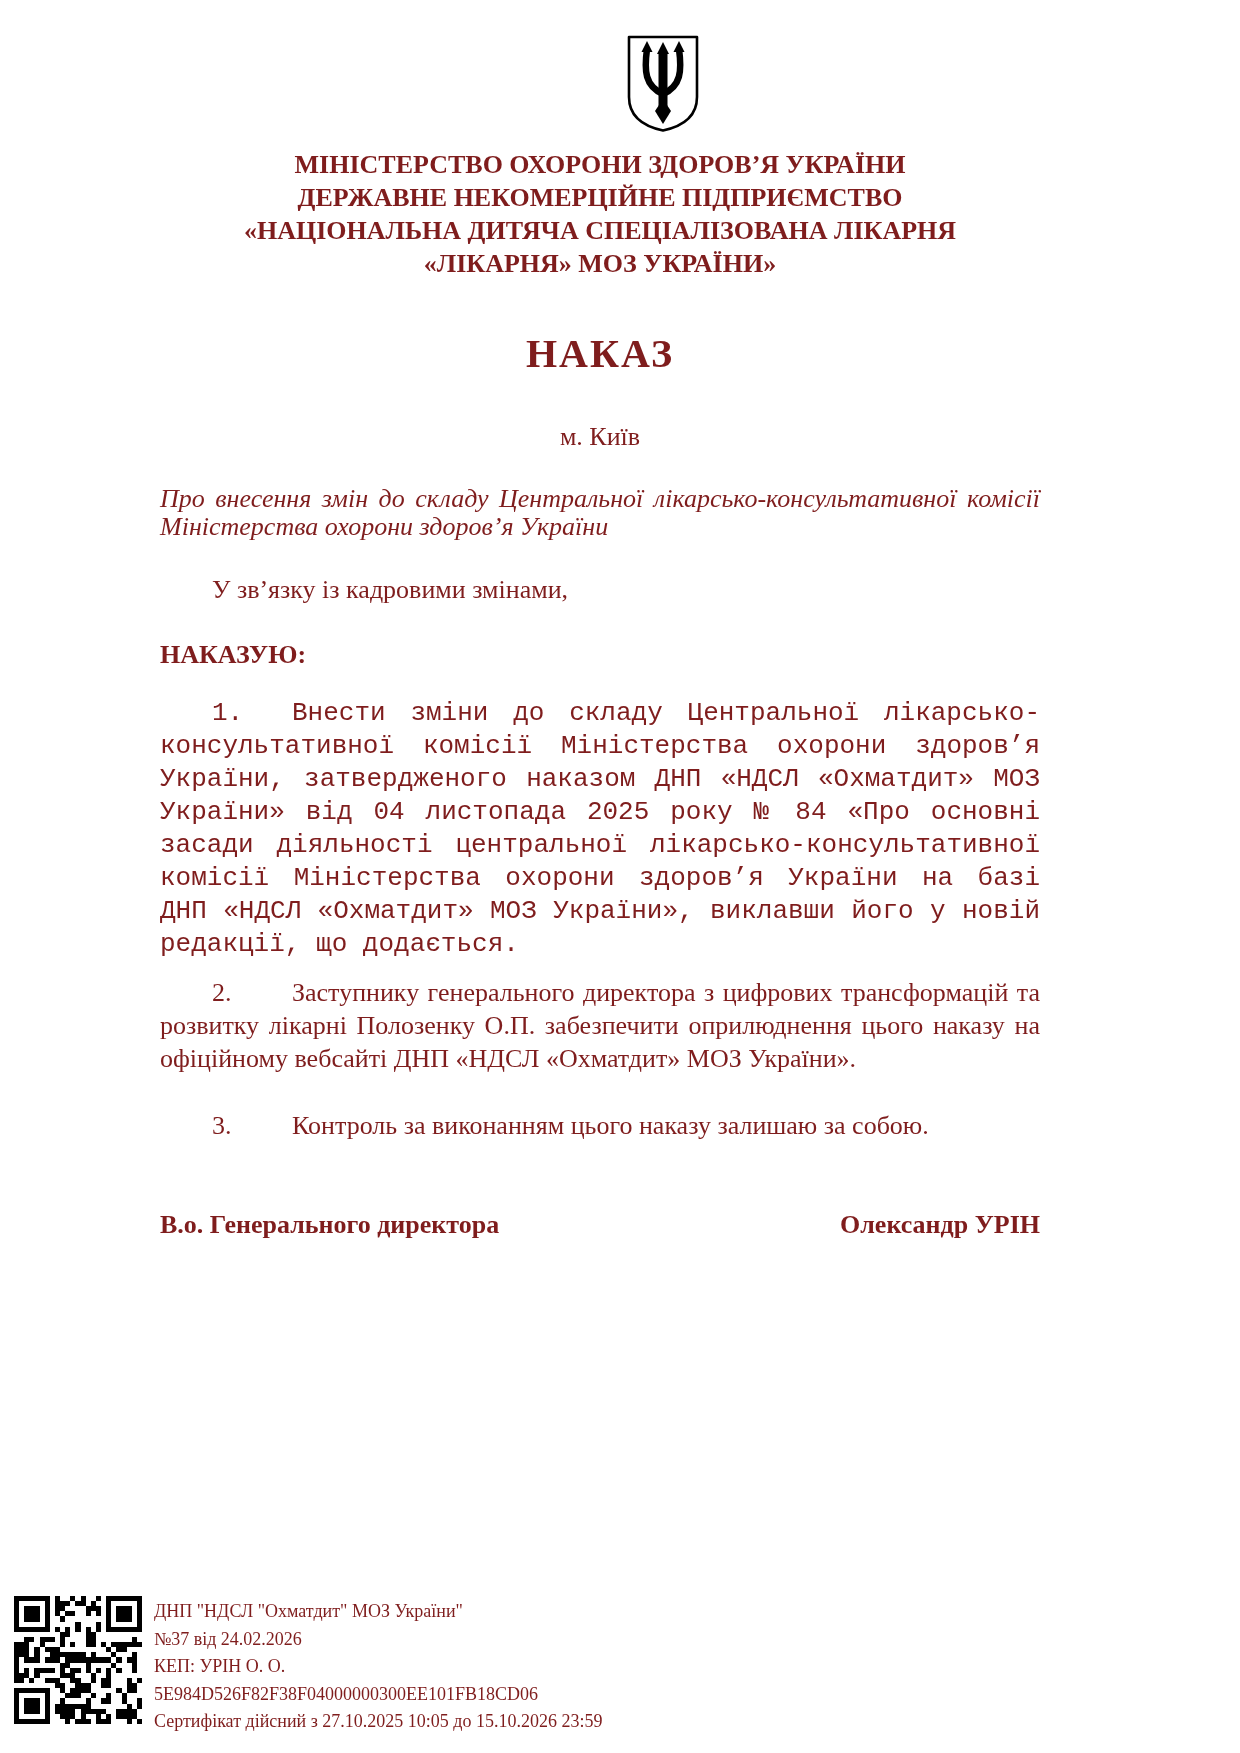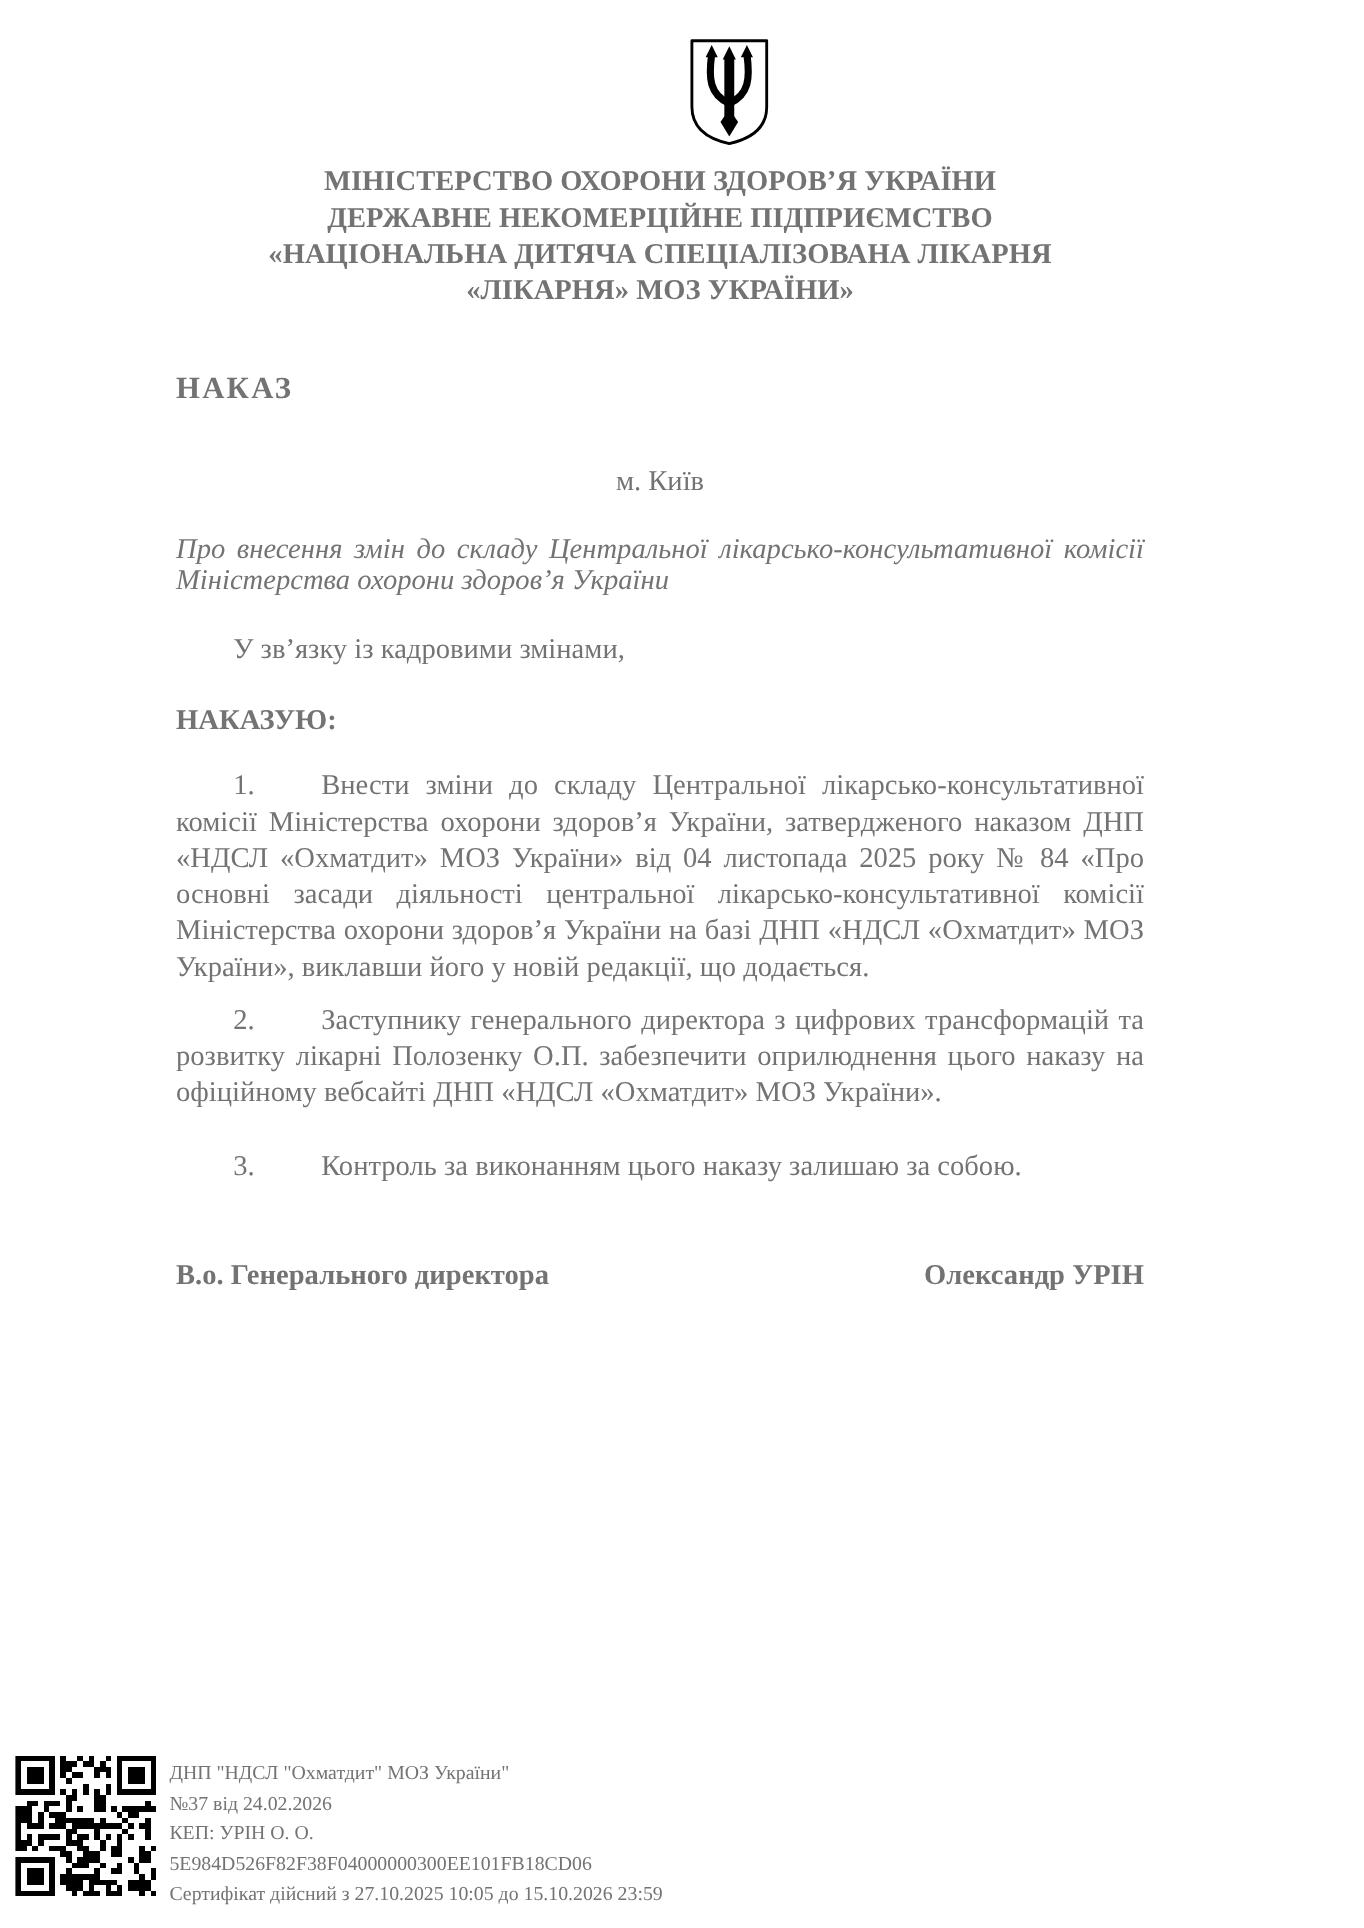--- a/index.html
+++ b/index.html
@@ -1,36 +1,36 @@
 <!DOCTYPE html>
 <html><head>
 <meta charset="utf-8">
 <style>
   html,body{margin:0;padding:0;background:#ffffff;}
   .page{
     position:relative;
     width:1240px;
     height:1753px;
     background:#ffffff;
-    color:#737373;
+    color:#7f1d1d;
     font-family:"Liberation Serif","DejaVu Serif",serif;
     font-size:26px;
     overflow:hidden;
   }
   .content{padding:0 200px 0 160px;}
   .emblem-wrap{margin-top:33px;text-align:center;height:100px;}
   .emblem-wrap svg{position:relative;left:63px;}
   .org-header{margin-top:15px;text-align:center;font-weight:bold;line-height:33px;}
-  .order-title{margin-top:52px;font-weight:bold;font-size:28px;line-height:44px;letter-spacing:2px;}
+  .order-title{margin-top:52px;text-align:center;font-weight:bold;font-size:40px;line-height:44px;letter-spacing:2px;}
   .city{margin-top:44px;text-align:center;line-height:33px;}
   .subject{margin-top:32px;line-height:28px;text-align:justify;font-style:italic;}
   .preamble{margin-top:32px;line-height:33px;text-indent:52px;}
   .command{margin-top:32px;line-height:33px;font-weight:bold;}
   .item{line-height:33px;text-indent:52px;text-align:justify;margin:0;}
-  .item-1{margin-top:22px;}
+  .item-1{margin-top:22px;font-family:Liberation Mono, monospace;}
   .item-2{margin-top:15px;}
   .item-3{margin-top:34px;}
   .item-num{display:inline-block;width:80px;text-indent:0;}
   .signature{margin-top:66px;display:flex;justify-content:space-between;font-weight:bold;line-height:33px;}
   .stamp{position:absolute;left:14px;top:1596px;display:flex;align-items:flex-start;}
   .qr{width:128px;height:128px;flex:0 0 auto;}
   .stamp-text{margin-left:12px;margin-top:2px;font-size:18px;line-height:27.5px;white-space:nowrap;}
 </style>
 </head>
 <body>

